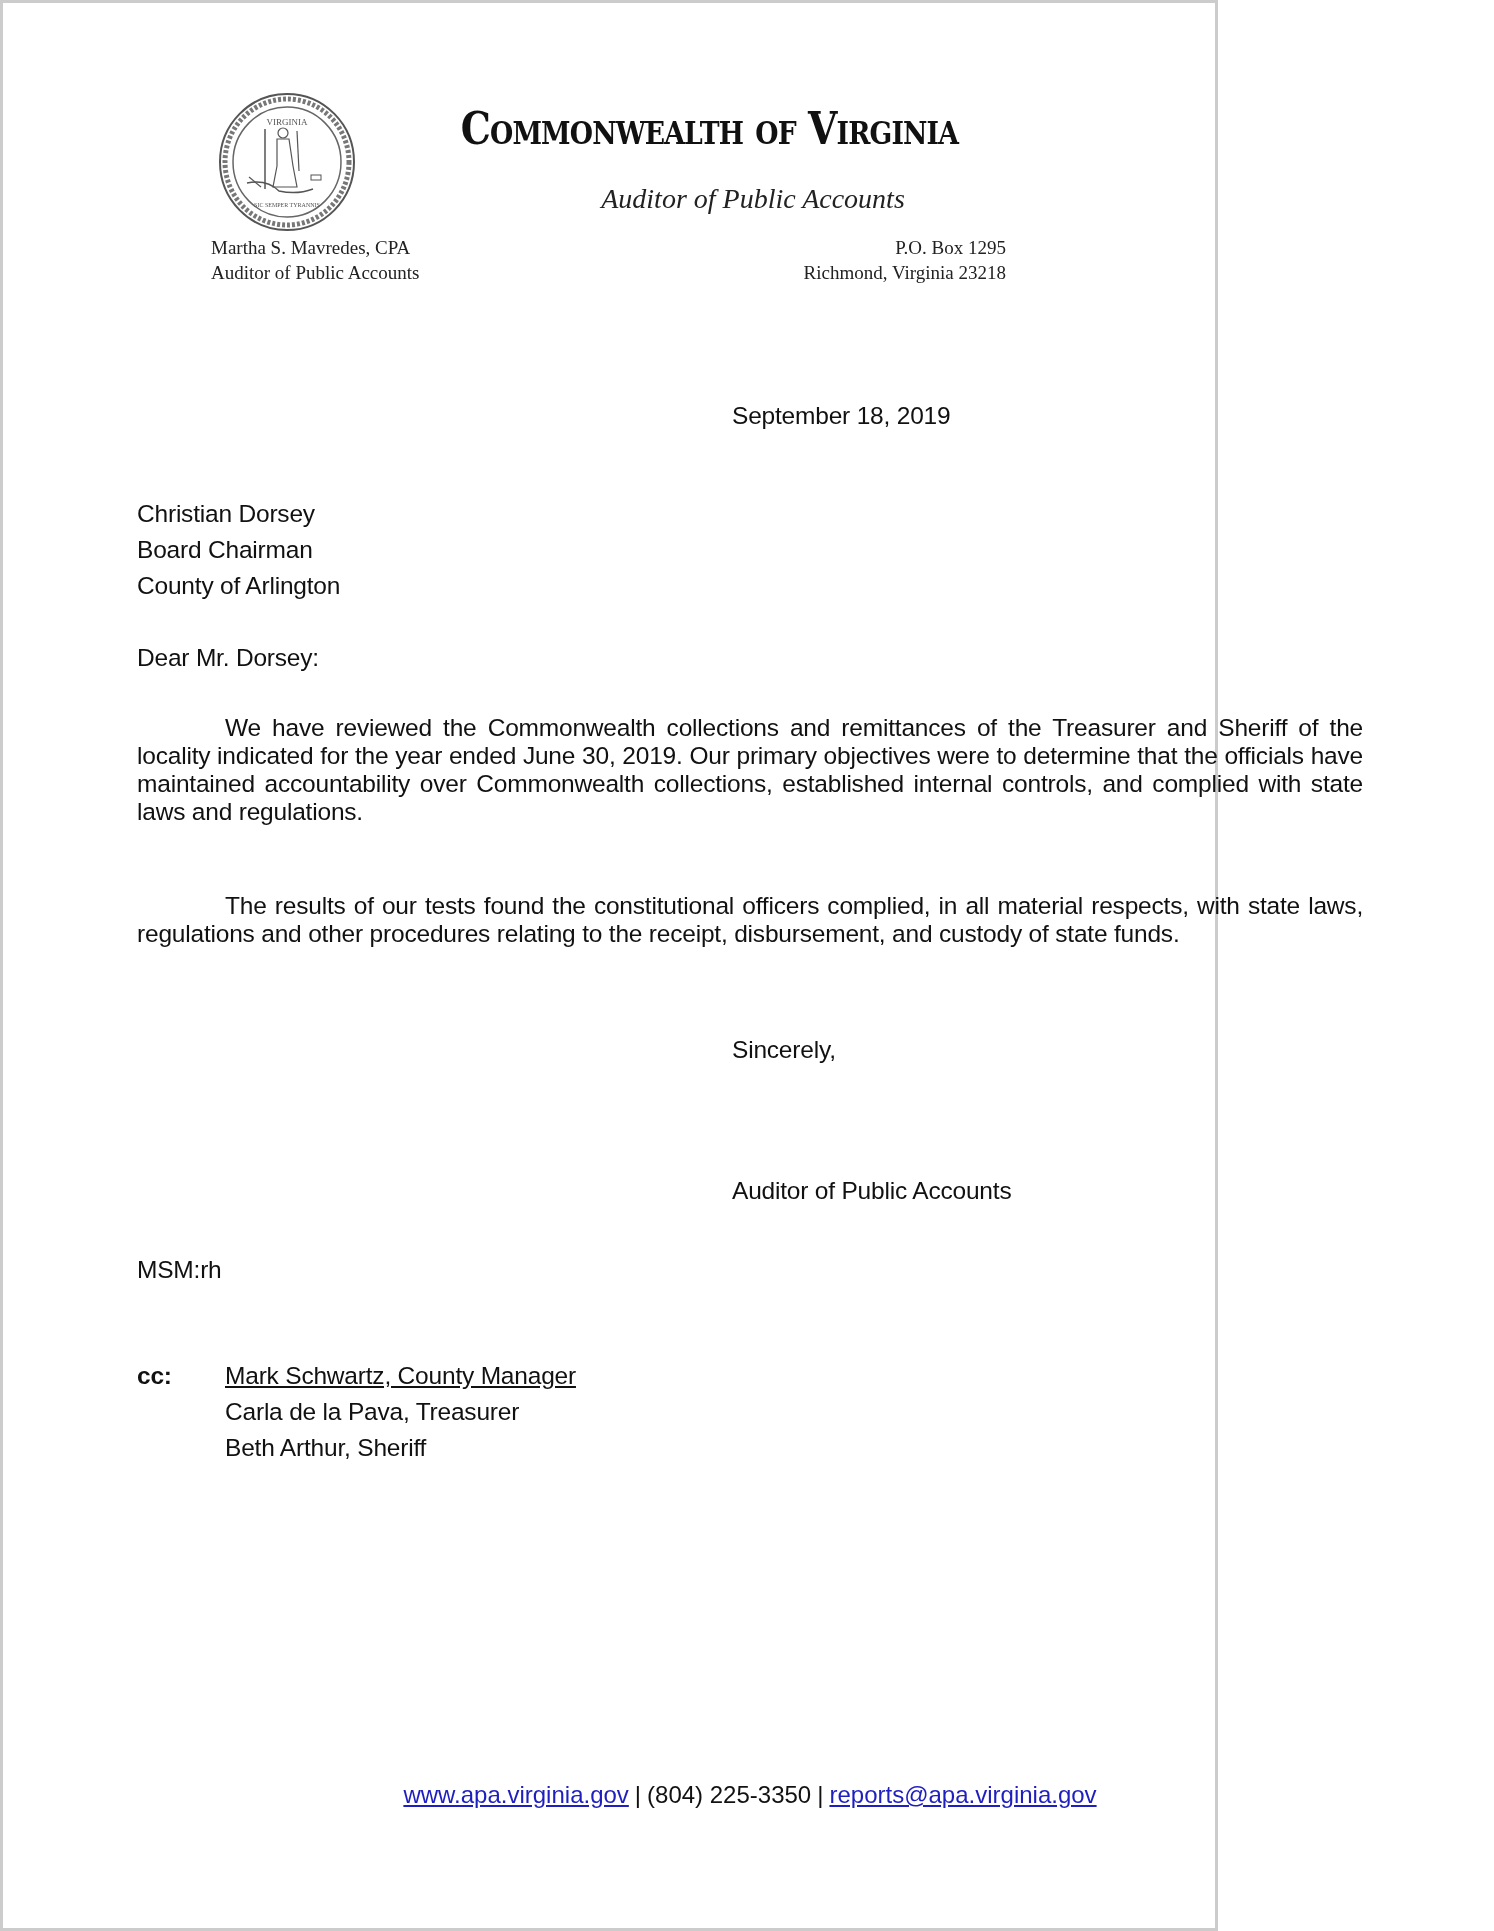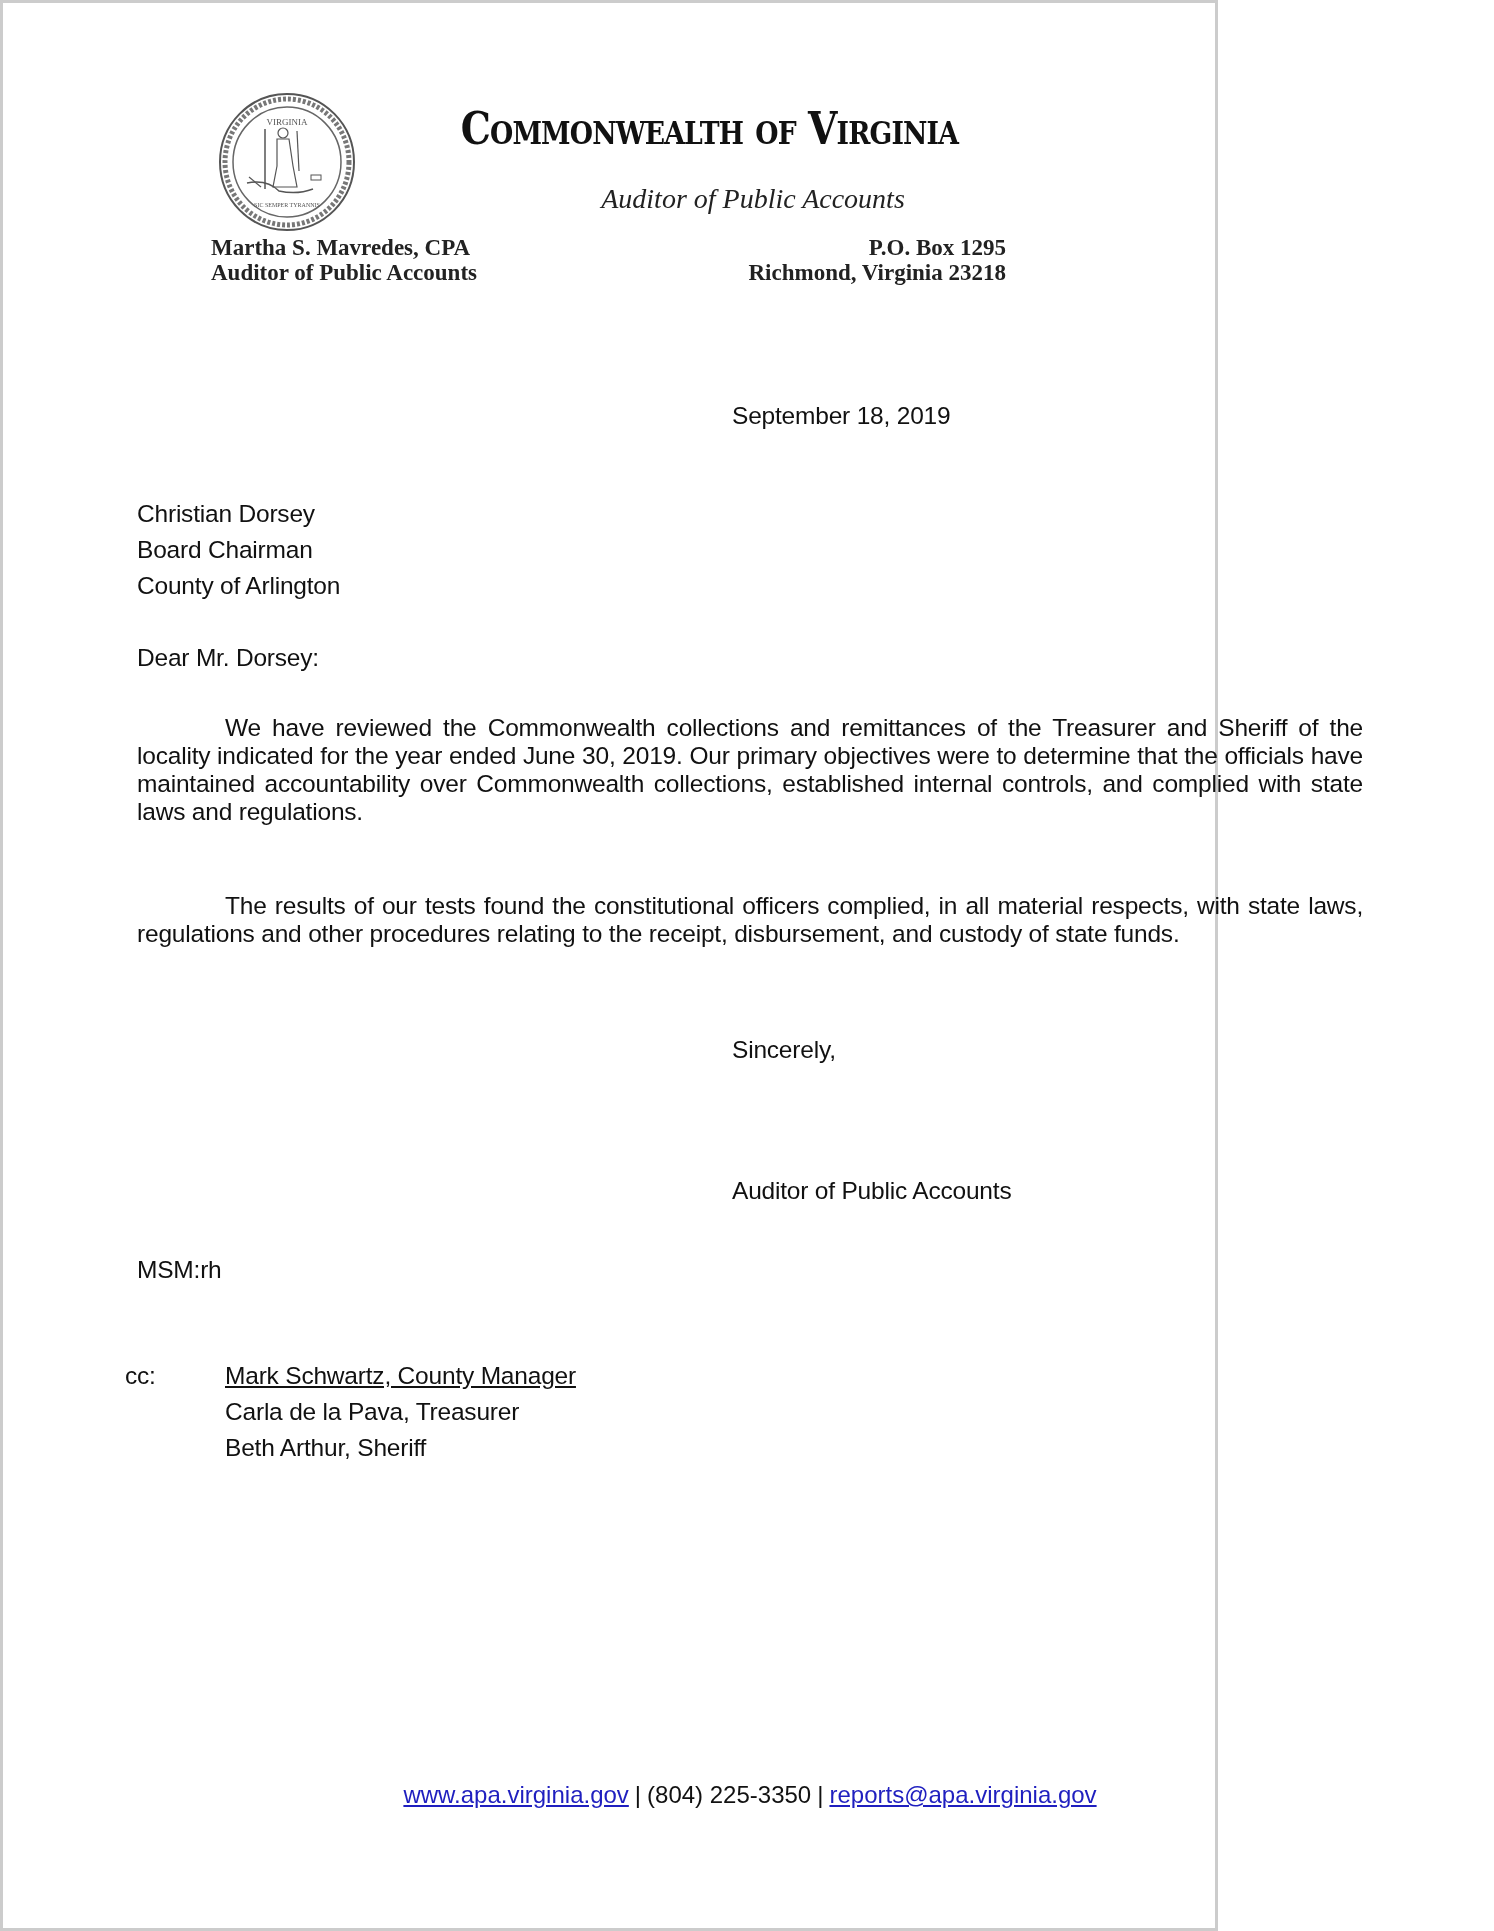--- a/index.html
+++ b/index.html
@@ -13,34 +13,34 @@
   .title {
     left: 457px; top: 100px; width: 580px; text-align: center;
     font-family: "DejaVu Serif", serif; font-weight: bold; font-size: 44px;
     letter-spacing: -1px; color: #111; transform: scaleX(0.86); transform-origin: left top;
     font-variant: small-caps;
   }
   .subtitle {
     left: 560px; top: 180px; width: 380px; text-align: center;
     font-family: "Liberation Serif", serif; font-style: italic; font-size: 28px; color: #222;
   }
-  .hdr-small { font-family: "Liberation Serif", serif; font-size: 23px; color: #222; line-height: 25px; font-weight: bold; }
+  .hdr-small { font-family: "Liberation Serif", serif; font-size: 19px; color: #222; line-height: 25px; }
   .hdr-left { left: 208px; top: 232px; }
   .hdr-right { right: 209px; top: 232px; text-align: right; }
   .letter {
     font-family: "Liberation Sans", sans-serif; font-size: 24.5px; color: #111;
     letter-spacing: -0.2px;
   }
   .ln { position: absolute; white-space: nowrap; }
   .para {
     position: absolute; left: 134px; width: 1226px; line-height: 28px;
     text-align: justify; white-space: normal;
   }
   .para .indent { display: inline-block; width: 88px; }
-  .cc-label { left: 122px; }
+  .cc-label { left: 134px; font-weight: bold; }
   .cc-name { left: 222px; }
   .footer {
     position: absolute; left: 0; width: 1494px; top: 1778px; text-align: center;
     font-family: "Liberation Sans", sans-serif; font-size: 24px; color: #111;
   }
   .footer a { color: #1a0dab; text-decoration: underline; color: #1f1fbf; }
   .sep { padding: 0 6px; }
 </style>
 </head>
 <body>

